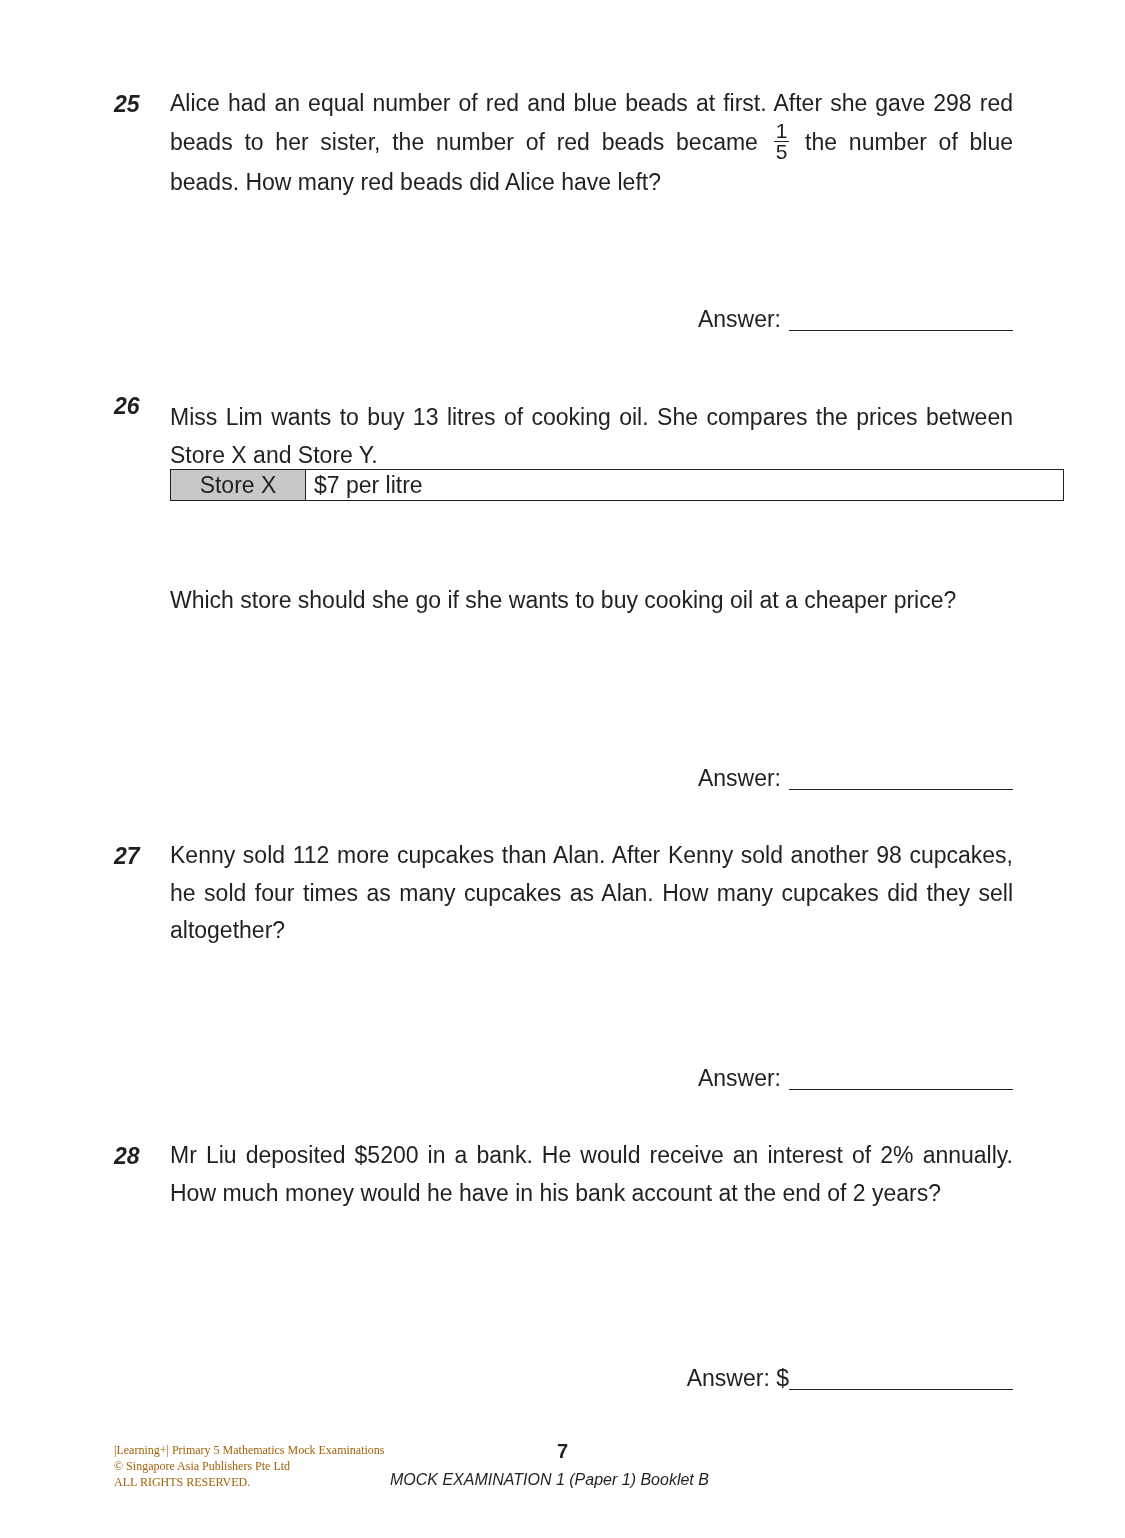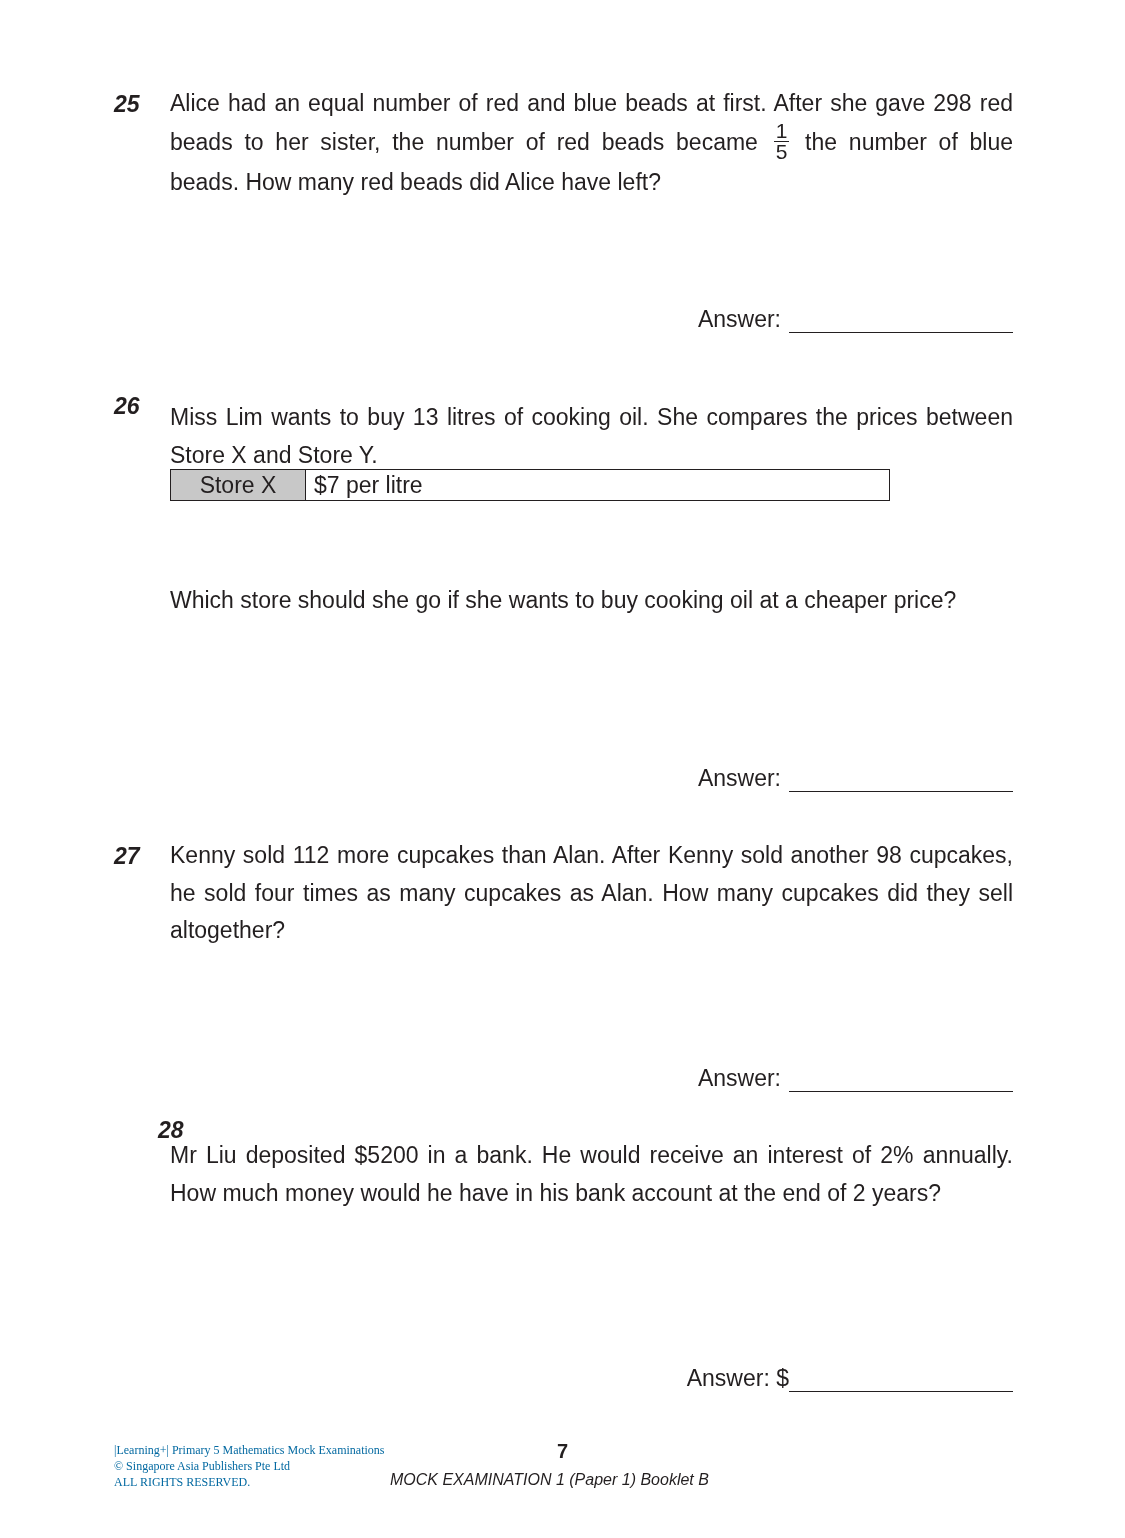--- a/index.html
+++ b/index.html
@@ -4,27 +4,27 @@
 <style>
   html, body { margin:0; padding:0; background:#ffffff; }
   body { width:1125px; height:1538px; position:relative; overflow:hidden;
          font-family:"Liberation Sans", sans-serif; color:#231f20; }
   .q { position:absolute; left:0; width:1125px; }
   .qnum { position:absolute; left:114px; font-weight:bold; font-size:23px;font-style:italic; }
   .qtext { position:absolute; left:170px; width:843px; font-size:23px; line-height:37.5px; text-align:justify; }
   .frac { display:inline-block; vertical-align:middle; text-align:center; font-size:21px; line-height:20px; margin:0 4px; position:relative; top:-2px; }
   .frac .num { display:block; border-bottom:1.5px solid #231f20; padding:0 2px; }
   .frac .den { display:block; }
-  .answer { position:absolute; right:112px; font-size:23px; display:flex; align-items:flex-end; }
+  .answer { position:absolute; right:112px; font-size:23px; display:flex; align-items:center; }
   .answer .line { display:inline-block; width:224px; border-bottom:1.6px solid #231f20; height:22px; margin-left:8px; }
   .answer .line.dollar { margin-left:0; }
-  table.store { position:absolute; left:170px; top:469px; width:720px; border-collapse:collapse; font-size:23px; }
+  table.store { position:absolute; left:170px; top:469px; width:894px; border-collapse:collapse; font-size:23px; }
   table.store td { border:1.6px solid #231f20; padding:0 8px; line-height:30px; }
   table.store td.hdr { background:#c8c8c8; text-align:center; width:118px; }
-  .footer-left { position:absolute; left:114px; top:1442px; font-family:"Liberation Serif", serif; font-size:12px; line-height:16px; color:#0369a1; }
+  .footer-left { position:absolute; left:114px; top:1442px; font-family:"Liberation Serif", serif; font-size:12px; line-height:16px; color:#a16207; }
   .page-num { position:absolute; left:557px; top:1440px; font-weight:bold; font-size:20px; }
   .footer-title { position:absolute; left:390px; top:1471px; font-weight:normal; font-style:italic; font-size:16px; }
 </style>
 </head>
 <body>
 
 <div class="q">
   <div class="qnum" style="top:91px;">25</div>
   <div class="qtext" style="top:85px;">
     <span>Alice had an equal number of red and blue beads at first. After she gave 298 red beads to her sister, the number of red beads became</span>
@@ -63,21 +63,21 @@
 <div class="q">
   <div class="qnum" style="top:843px;">27</div>
   <div class="qtext" style="top:837px;">Kenny sold 112 more cupcakes than Alan. After Kenny sold another 98 cupcakes, he sold four times as many cupcakes as Alan. How many cupcakes did they sell altogether?</div>
   <div class="answer" style="top:1065px;">
     <span>Answer:</span>
     <span class="line"></span>
   </div>
 </div>
 
 <div class="q">
-  <div class="qnum" style="top:1117px;margin-left:44px;">28</div>
+  <div class="qnum" style="top:1143px;">28</div>
   <div class="qtext" style="top:1137px;">Mr Liu deposited $5200 in a bank. He would receive an interest of 2% annually. How much money would he have in his bank account at the end of 2 years?</div>
   <div class="answer" style="top:1365px;">
     <span>Answer: $</span>
     <span class="line dollar"></span>
   </div>
 </div>
 
 <div class="footer-left">
   <div>|Learning+| Primary 5 Mathematics Mock Examinations</div>
   <div>© Singapore Asia Publishers Pte Ltd</div>

